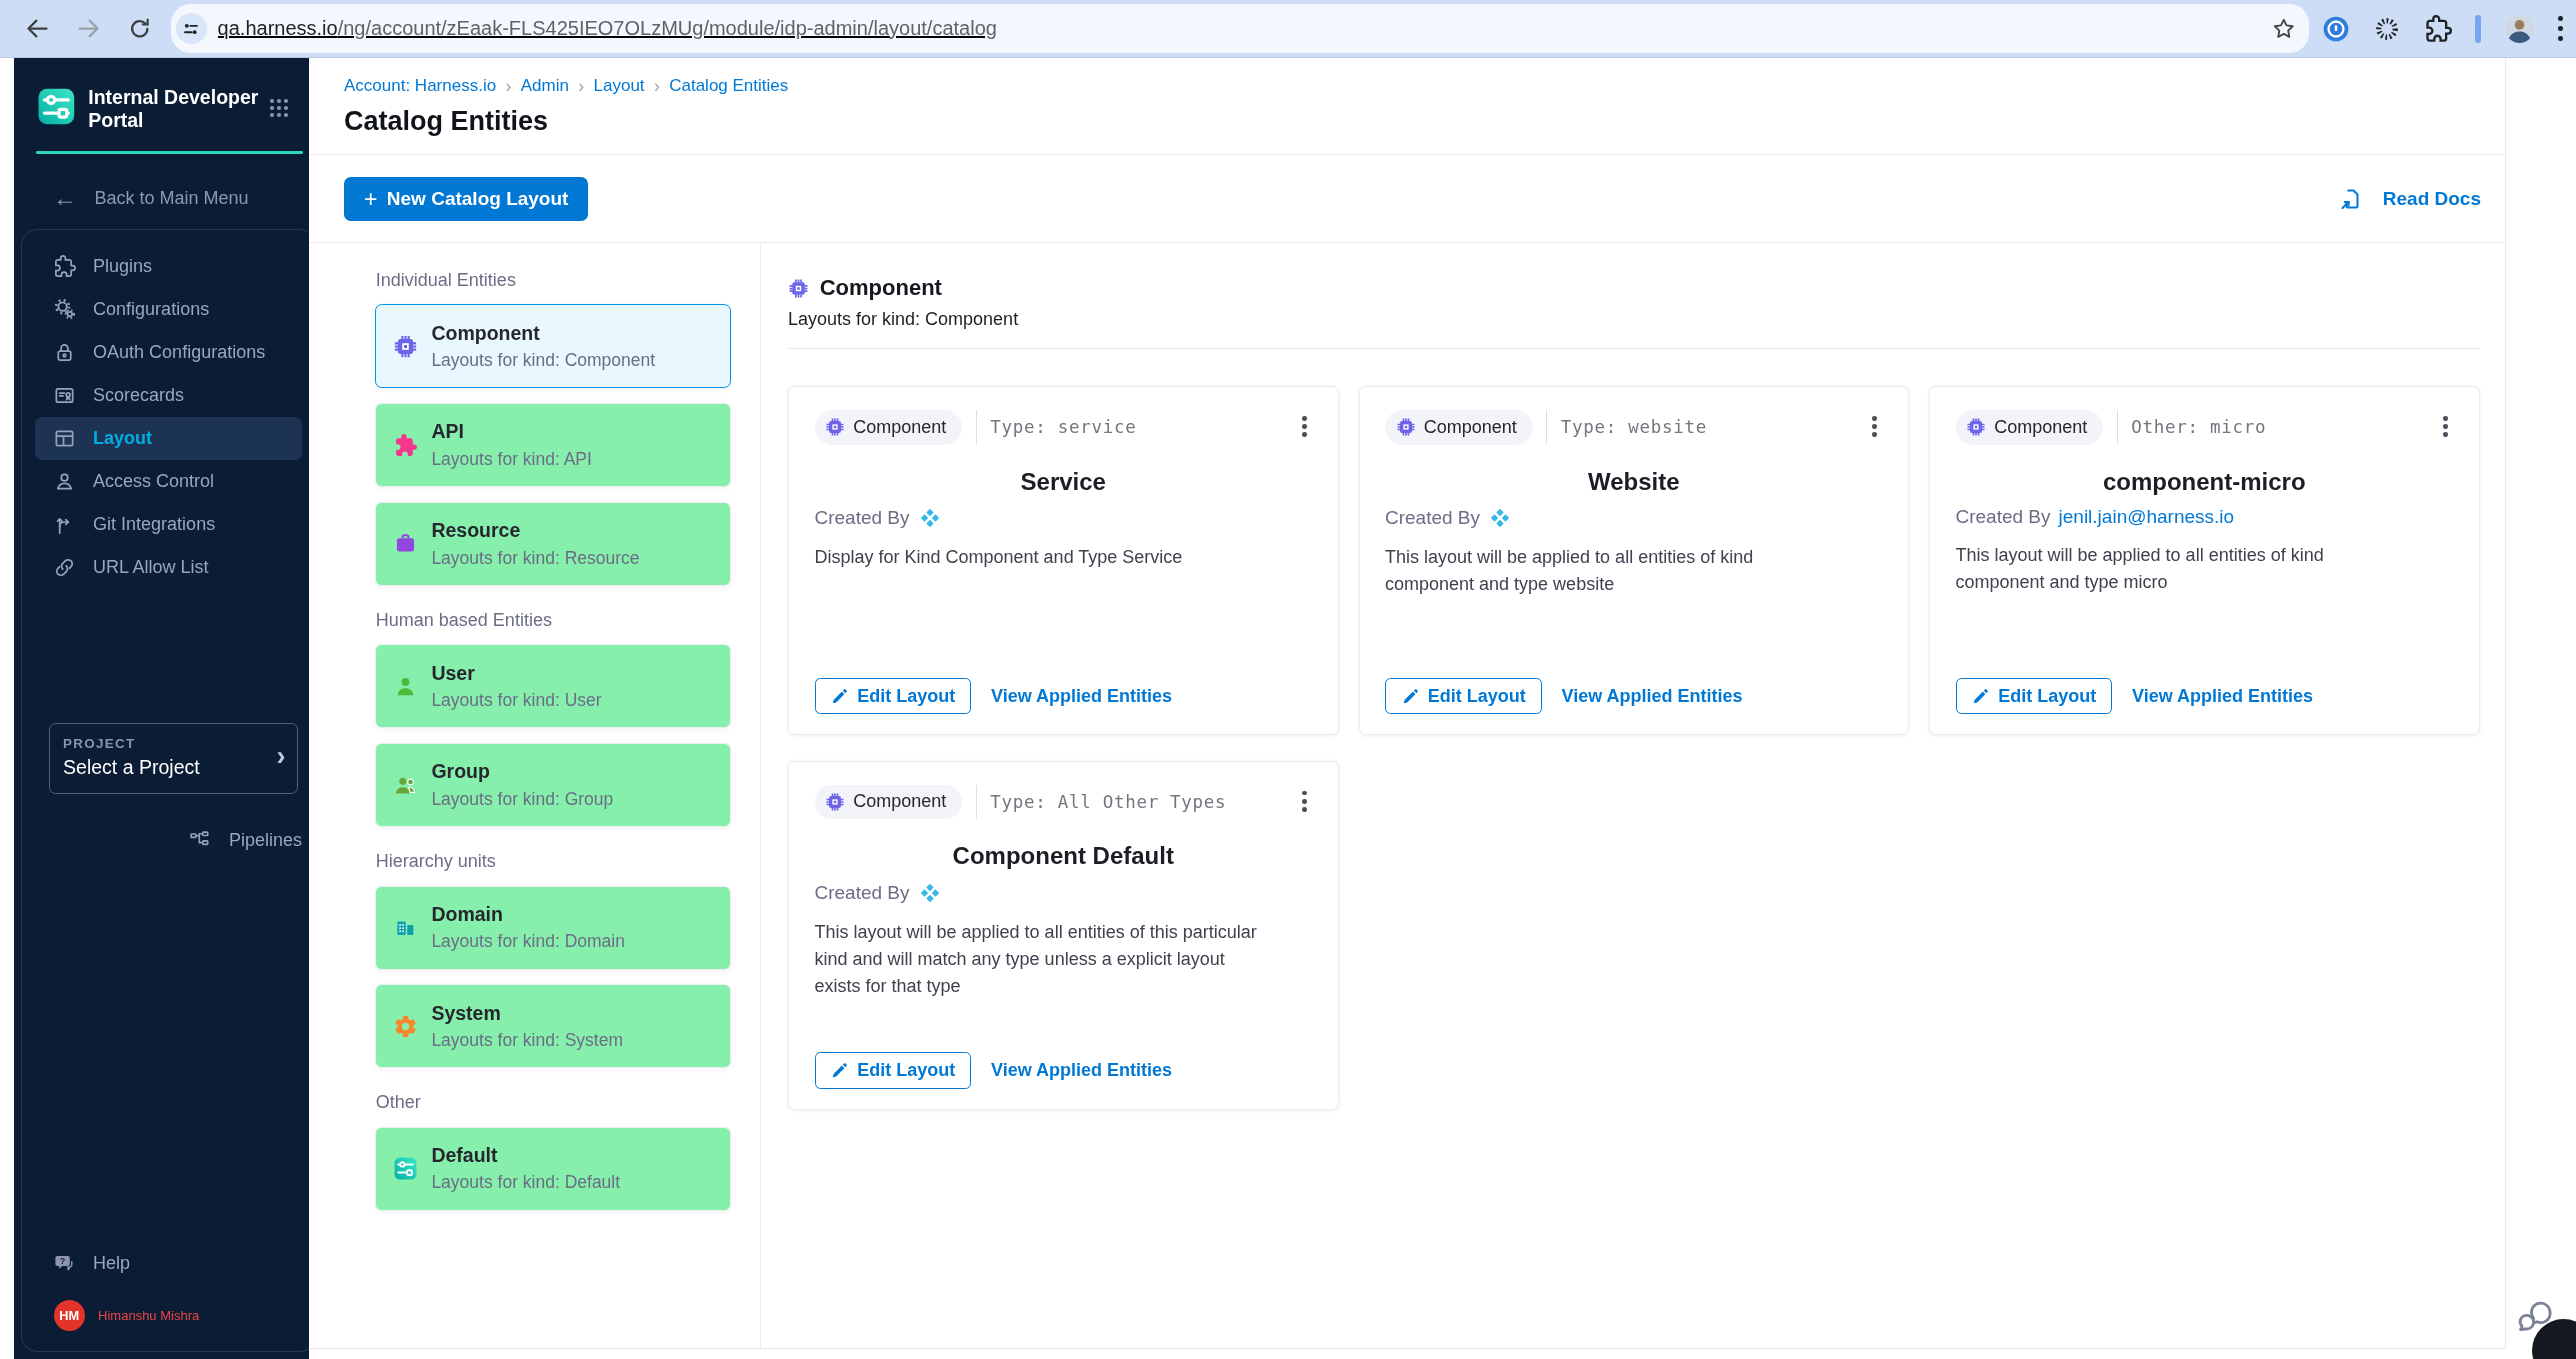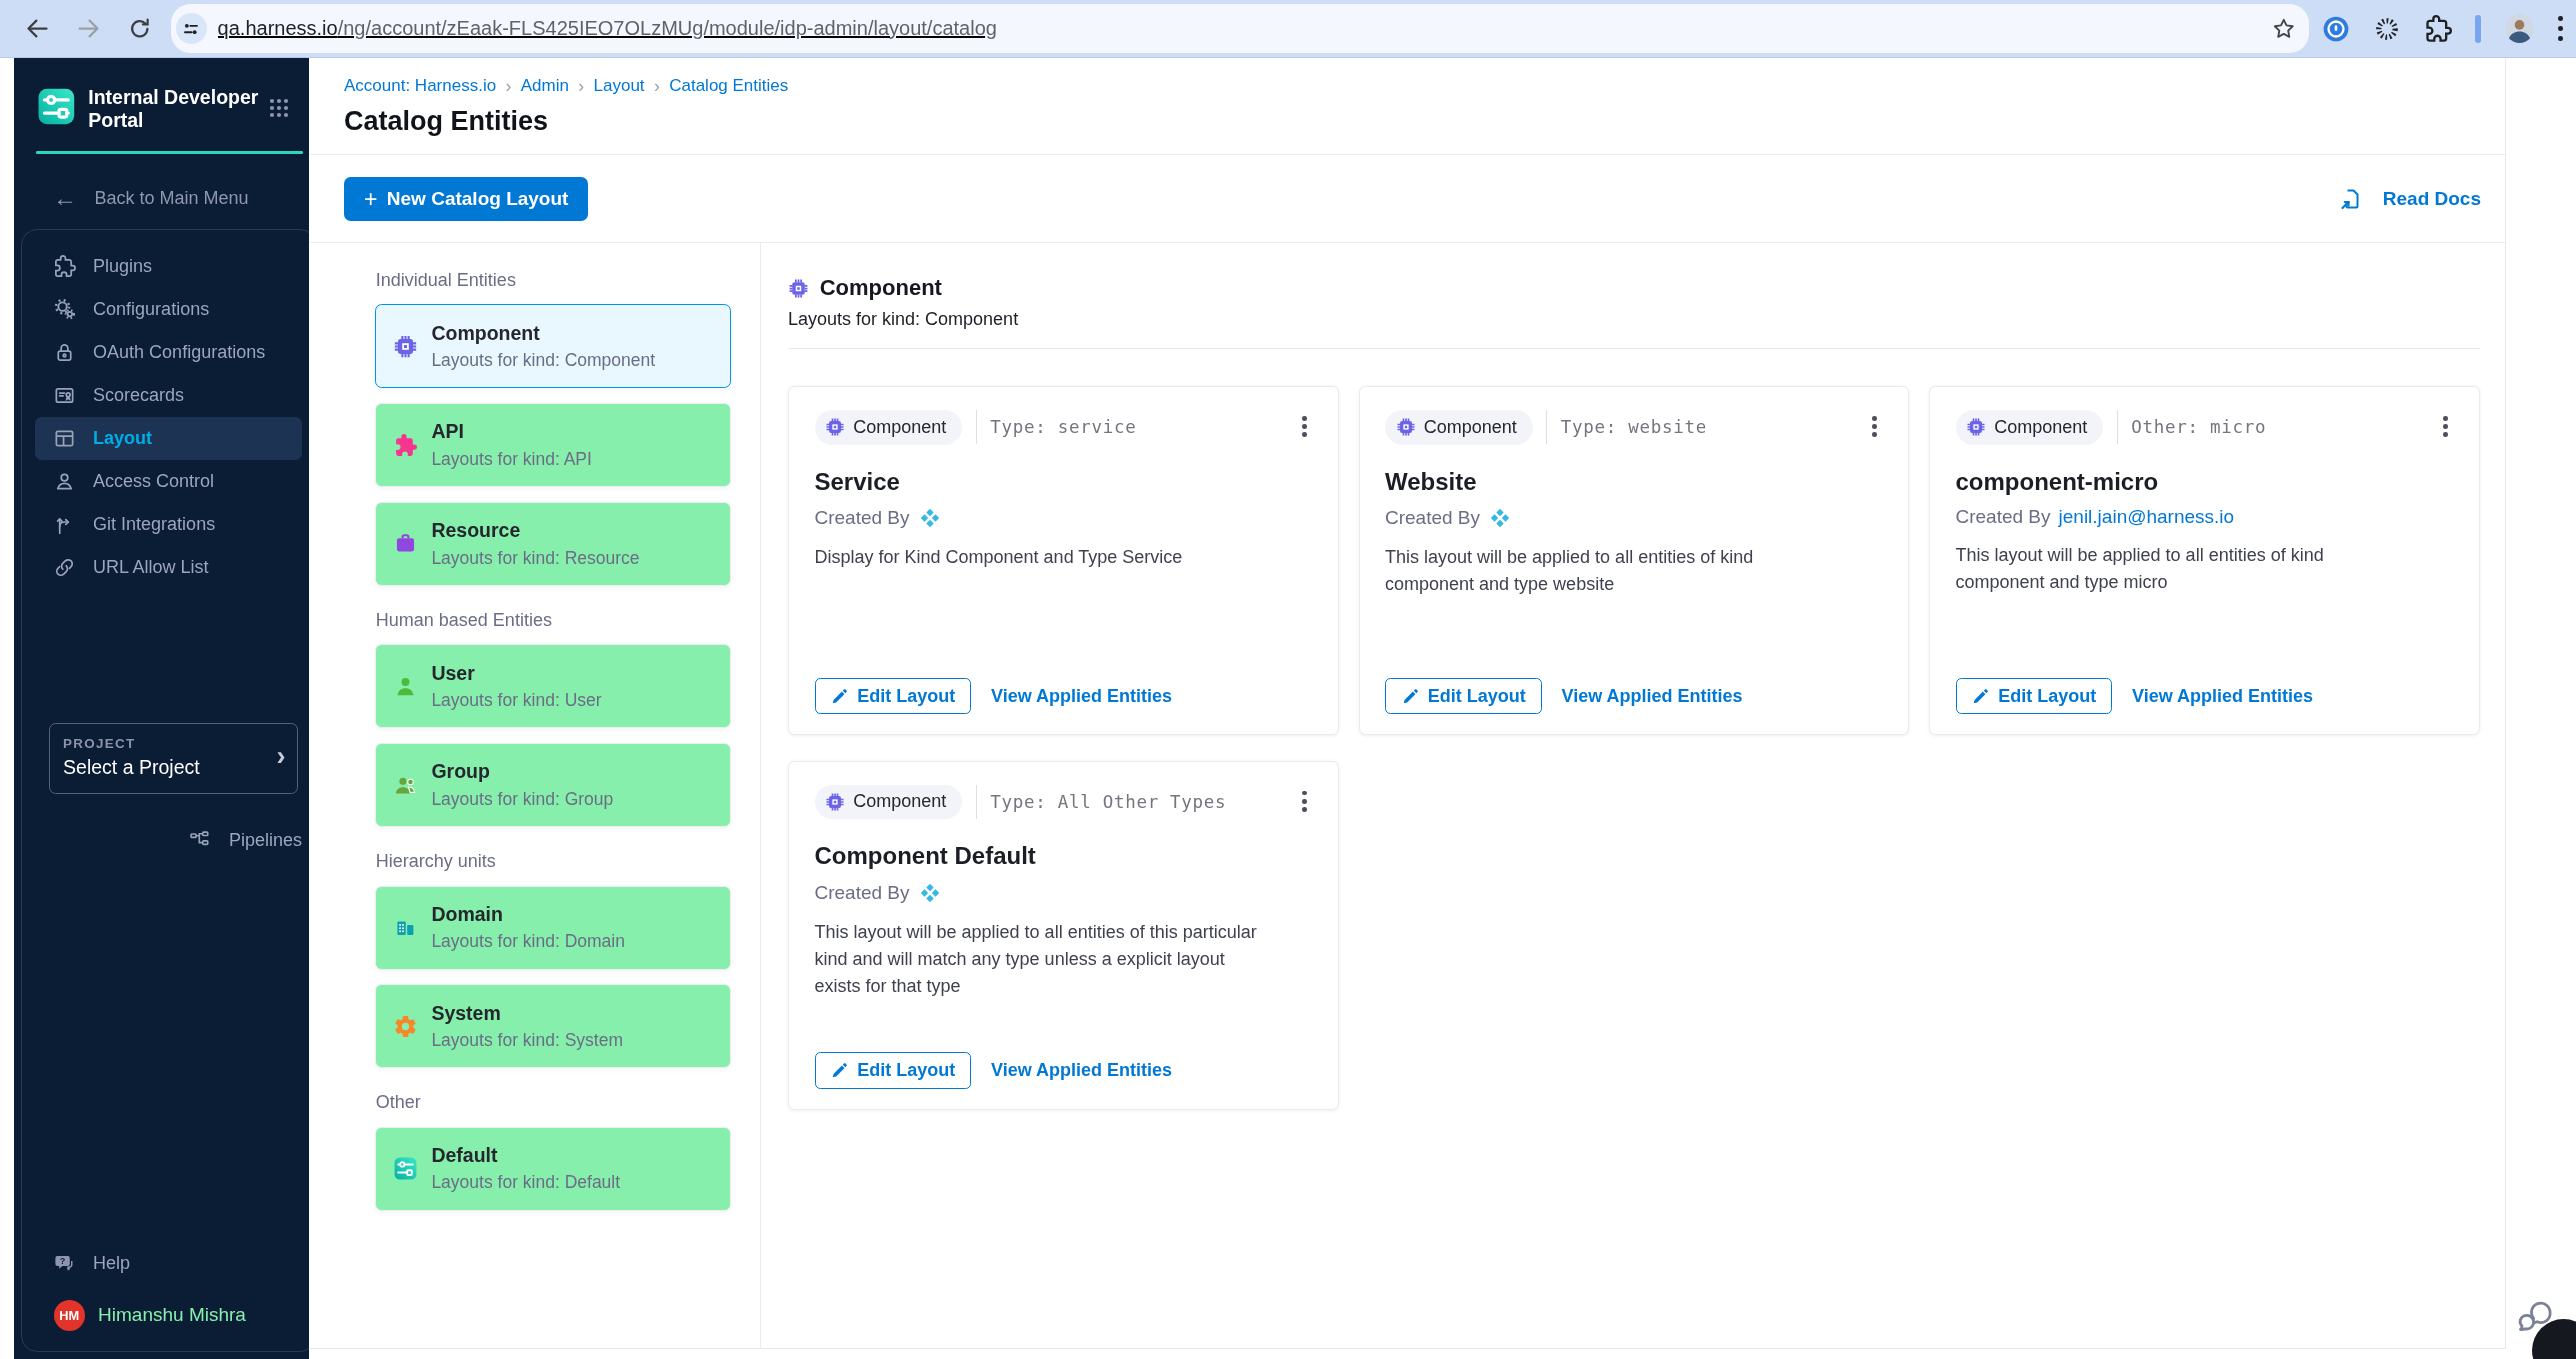--- a/index.html
+++ b/index.html
@@ -33,21 +33,21 @@
   .nav-item.active{background:#1c3353;color:#00ade4;font-weight:700;}
   .nav-item svg{flex:0 0 auto;}
   .proj-box{position:relative;margin:134px 0 0 19px;width:221px;border:0.7px solid #566179;border-radius:6.7px;padding:12px 13.4px 13.4px;flex:0 0 auto;}
   .proj-label{color:#8a93a9;font-size:13.4px;letter-spacing:1.3px;font-weight:700;}
   .proj-value{color:#fff;font-size:19.5px;margin-top:5.4px;}
   .proj-chev{position:absolute;right:12px;top:50%;transform:translateY(-54%);color:#c3cadb;font-size:27px;font-weight:700;}
   .pipe-row{margin-top:25.5px;justify-content:flex-end;}
   .side-bottom{margin-top:auto;}
   .user-row{display:flex;align-items:center;gap:13.4px;margin:14.8px 0 10.7px 24px;}
   .hm-avatar{width:31px;height:31px;border-radius:50%;background:#e2342a;color:#fff;font-size:12.8px;font-weight:700;display:flex;align-items:center;justify-content:center;}
-  .user-name{color:#86efac;font-size:19px;}
+  .user-name{color:#ef4444;font-size:13px;}
 
   
   .app{position:absolute;left:309px;top:58px;right:0;bottom:0;background:#fff;}
   .main-panel{position:absolute;left:0;top:0;right:70px;bottom:10.7px;border-right:0.7px solid #e6e8f1;border-bottom:0.7px solid #e6e8f1;display:flex;flex-direction:column;background:#fff;}
   .page-header{height:97px;box-sizing:border-box;padding:17.5px 0 0 35px;border-bottom:0.7px solid #e9ebf3;flex:0 0 auto;}
   .crumbs{display:flex;align-items:center;font-size:17px;color:#0278d5;}
   .crumb{cursor:pointer;}
   .crumb-sep{color:#9aa0ad;margin:0 9.4px;font-size:17.5px;}
   .page-title{margin-top:9.4px;font-size:27px;font-weight:800;color:#101319;}
   .toolbar{height:87px;flex:0 0 auto;display:flex;align-items:center;padding:0 24px 0 35px;border-bottom:0.7px solid #e9ebf3;}
@@ -68,21 +68,21 @@
   .kind-sub{margin-top:8px;font-size:18px;color:#1c1f26;}
   .kind-div{height:0.7px;background:#e6e8f1;margin-top:17.5px;}
   .grid{margin-top:38px;display:grid;grid-template-columns:repeat(3,1fr);gap:25.5px 20px;}
   .card{height:349px;box-sizing:border-box;background:#fff;border:0.7px solid #e9eaf2;border-radius:6.7px;box-shadow:0 0.7px 3.4px rgba(96,97,112,.10);padding:23px 25.5px 20px;display:flex;flex-direction:column;}
   .card-head{display:flex;align-items:center;}
   .badge{display:inline-flex;align-items:center;gap:8px;background:#f3f3fa;border-radius:27px;padding:6.7px 16px 6.7px 10.7px;font-size:18px;color:#26272e;}
   .vsep{width:1.3px;height:34px;background:#dddee8;margin:0 13.4px;flex:0 0 auto;}
   .type{font-family:"DejaVu Sans Mono",monospace;font-size:17.5px;color:#74767e;letter-spacing:0.7px;white-space:nowrap;}
   .kebab{margin-left:auto;align-self:flex-start;padding:2.7px 5.4px;cursor:pointer;}
   .kebab span{display:block;width:4.7px;height:4.7px;border-radius:50%;background:#4c4f5b;margin:3.4px 0;}
-  .card-title{margin-top:23px;font-size:24px;font-weight:800;color:#1b1e24;}
+  .card-title{margin-top:23px;font-size:24px;font-weight:800;color:#1b1e24;text-align:center;}
   .created{margin-top:10.7px;display:flex;align-items:center;gap:8px;font-size:19px;color:#6b6d85;}
   .creator-link{color:#0278d5;cursor:pointer;}
   .desc{margin-top:14px;font-size:18px;line-height:27px;color:#3f414e;max-width:443px;}
   .card-foot{margin-top:auto;display:flex;align-items:center;gap:20px;}
   .btn-edit{display:flex;align-items:center;gap:8px;border:1.3px solid #0278d5;border-radius:5.4px;background:#fff;padding:6.7px 14.8px;color:#0278d5;font-size:18px;font-weight:700;font-family:inherit;cursor:pointer;}
   .view-link{color:#0278d5;font-size:18px;font-weight:700;cursor:pointer;}
   .chat-fab{position:absolute;right:20px;bottom:23px;cursor:pointer;}
   .corner-fab{position:absolute;right:-19px;bottom:-21.5px;width:63px;height:63px;border-radius:50%;background:#15181f;}
 </style>
 </head>

